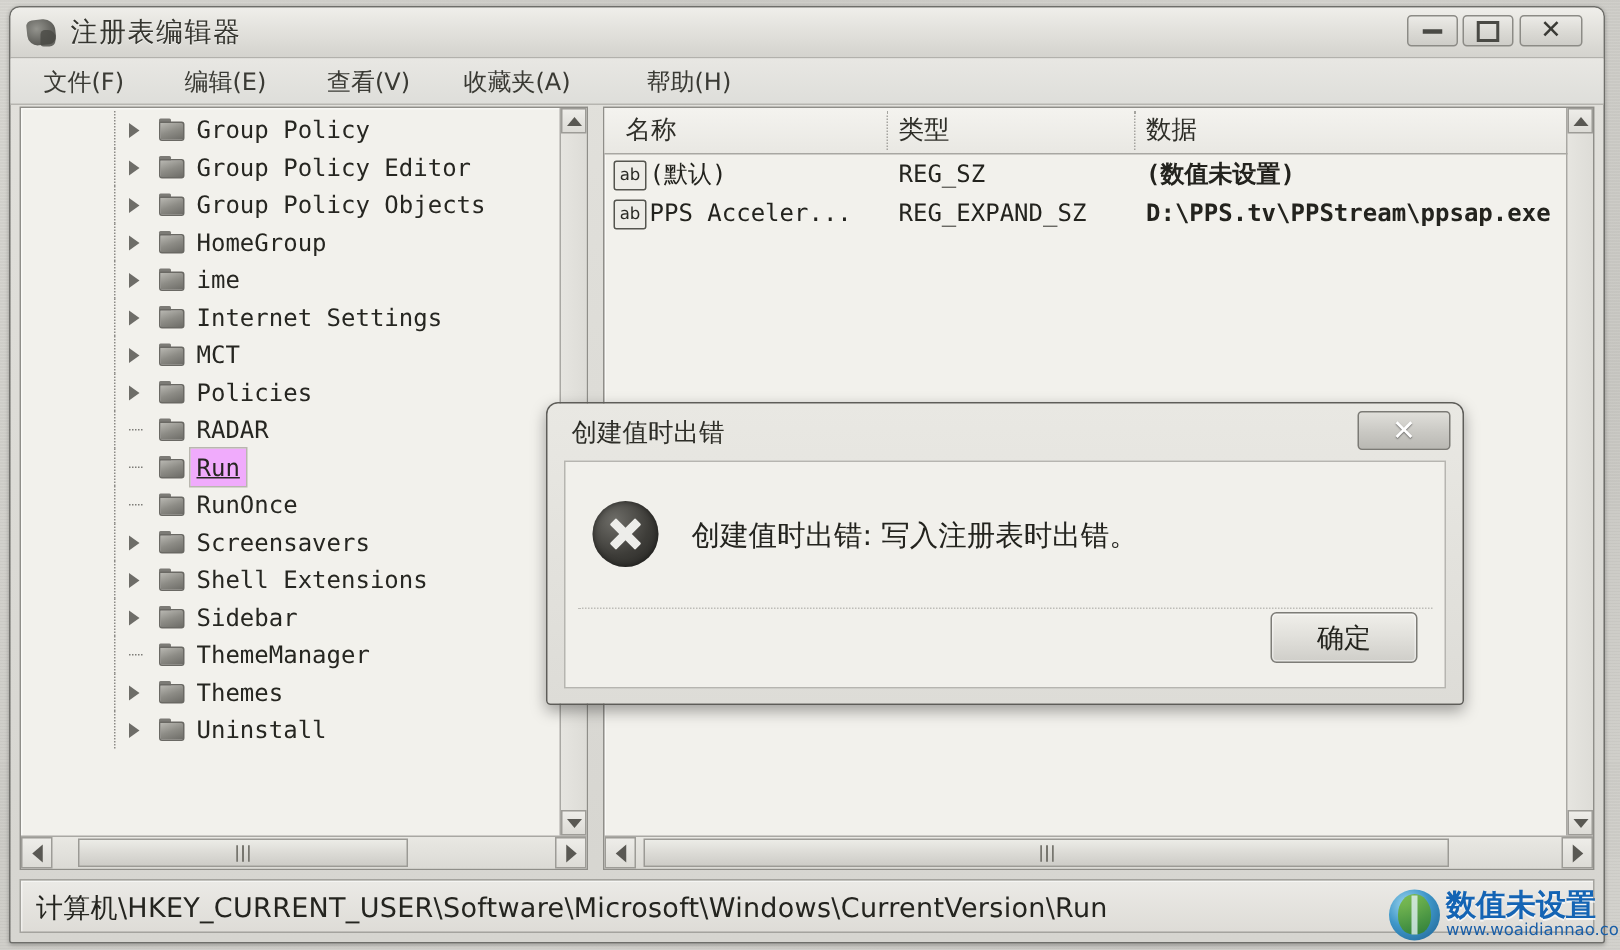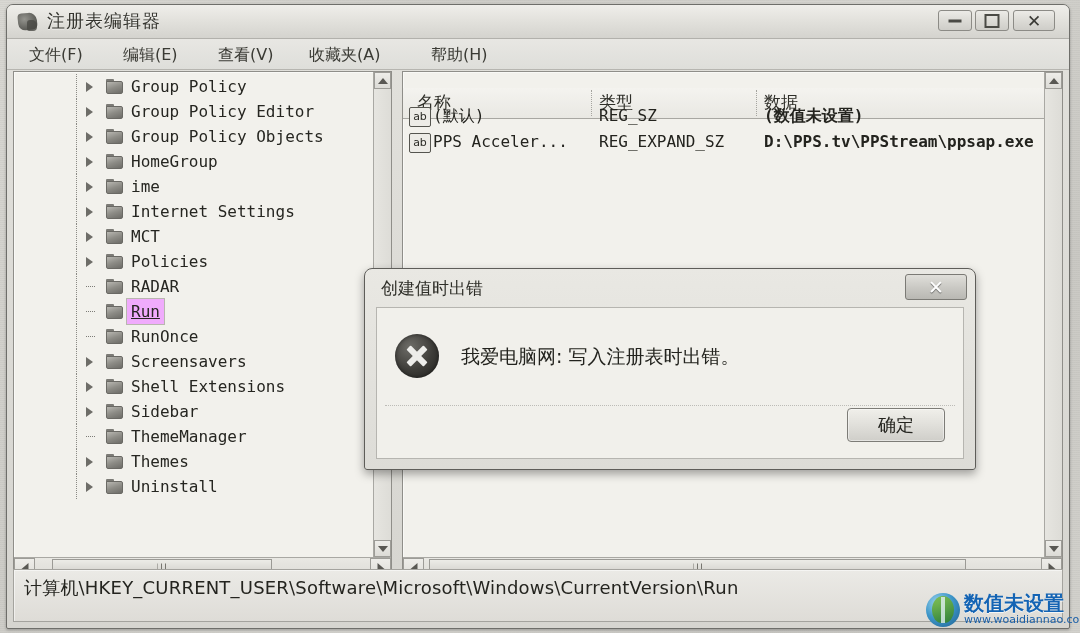--- a/index.html
+++ b/index.html
@@ -72,21 +72,21 @@
   .tnode .folder .ftab{position:absolute;left:0;top:0;width:8px;height:3px;
     background:#7c7b76;border-radius:1px 1px 0 0;}
   .tnode .folder .fbody{position:absolute;left:0;top:2px;width:17px;height:13px;
     background:linear-gradient(160deg,#b9b8b2 0%,#8d8c86 50%,#6d6c67 100%);
     border:1px solid #6a6964;border-radius:1px 2px 2px 2px;box-sizing:border-box;}
   .tnode .label{position:absolute;left:117px;top:0;}
   .tnode.sel .label{background:#f0abfc;outline:1px solid #b9b7af;padding:0 4px;left:113px;text-decoration:underline;}
   
   #list-head{position:absolute;left:0;top:0;right:0;height:30px;
     background:linear-gradient(180deg,#f4f3ef 0%,#e9e8e3 100%);
-    border-bottom:1px solid #a8a7a2;margin-top:16px;}
+    border-bottom:1px solid #a8a7a2;}
   #list-head .col{position:absolute;top:3px;font-size:17px;color:#2e2e28;
     font-family:"DejaVu Sans", sans-serif;}
   #list-head .sep{position:absolute;top:2px;bottom:2px;width:0;border-left:1px dotted #a5a49f;}
   #list-body{position:absolute;left:0;top:31px;right:17px;bottom:22px;overflow:hidden;}
   .lrow{position:relative;height:26px;line-height:26px;white-space:nowrap;
     font-family:"DejaVu Sans Mono", monospace;font-size:16px;color:#23231e;}
   .lrow .abicon{position:absolute;left:6px;top:4px;width:20px;height:18px;
     border:1px solid #55554f;border-radius:2px;background:#edece7;
     font-size:11px;line-height:17px;text-align:center;color:#2b2b26;
     font-family:"DejaVu Sans", sans-serif;}
@@ -114,21 +114,21 @@
   .hsb .arw.rt i{border-left:7px solid #595853;}
   .hsb .thumb{position:absolute;top:1px;bottom:1px;
     background:linear-gradient(180deg,#ececE7 0%,#dcdbd6 50%,#cdccc7 100%);
     border:1px solid #9b9a95;box-sizing:border-box;}
   .hsb .thumb .grip{position:absolute;left:50%;top:50%;transform:translate(-50%,-50%);
     width:9px;height:11px;
     background:repeating-linear-gradient(90deg,#77766f 0 1px,transparent 1px 4px);}
   #tree-hsb{left:0;right:0;} #tree-hsb .thumb{left:38px;width:220px;}
   #list-hsb .thumb{left:26px;right:96px;}
   
-  #statusbar{position:absolute;left:6px;right:6px;bottom:6px;height:53px;
+  #statusbar{position:absolute;left:6px;right:6px;bottom:6px;height:36px;
     background:linear-gradient(180deg,#ebeae6 0%,#dedcd7 100%);
     border:1px solid #a4a39e;box-sizing:border-box;
     box-shadow:inset 1px 1px 0 rgba(255,255,255,.5);}
   #status-text{position:absolute;left:10px;top:6px;font-size:18px;color:#24241f;
     font-family:"DejaVu Sans", sans-serif;letter-spacing:.2px;}
   
   #dialog{position:absolute;left:364px;top:268px;width:612px;height:202px;
     border:1px solid #5e5d59;border-radius:8px 8px 3px 3px;
     background:linear-gradient(180deg,#e9e8e3 0%,#dddcd7 100%);
     box-shadow:0 4px 10px rgba(0,0,0,.35);box-sizing:border-box;}
@@ -441,21 +441,21 @@
   <div id="dialog">
     <div id="dlg-title">创建值时出错</div>
     <div id="dlg-close">
       <span class="g">✕</span>
     </div>
     <div id="dlg-body">
       <div id="err-icon">
         <div class="x1"></div>
           <div class="x2"></div>
       </div>
-      <div id="err-msg">我爱电脑网: 写入注册表时出错。</div>
+      <div id="err-msg">创建值时出错: 写入注册表时出错。</div>
       <div id="dlg-divider"></div>
       <div id="dlg-ok">
         <span>确定</span>
       </div>
     </div>
   </div>
 
   <div id="watermark">
     <div id="wm-logo">
       <div class="leaf"></div>

